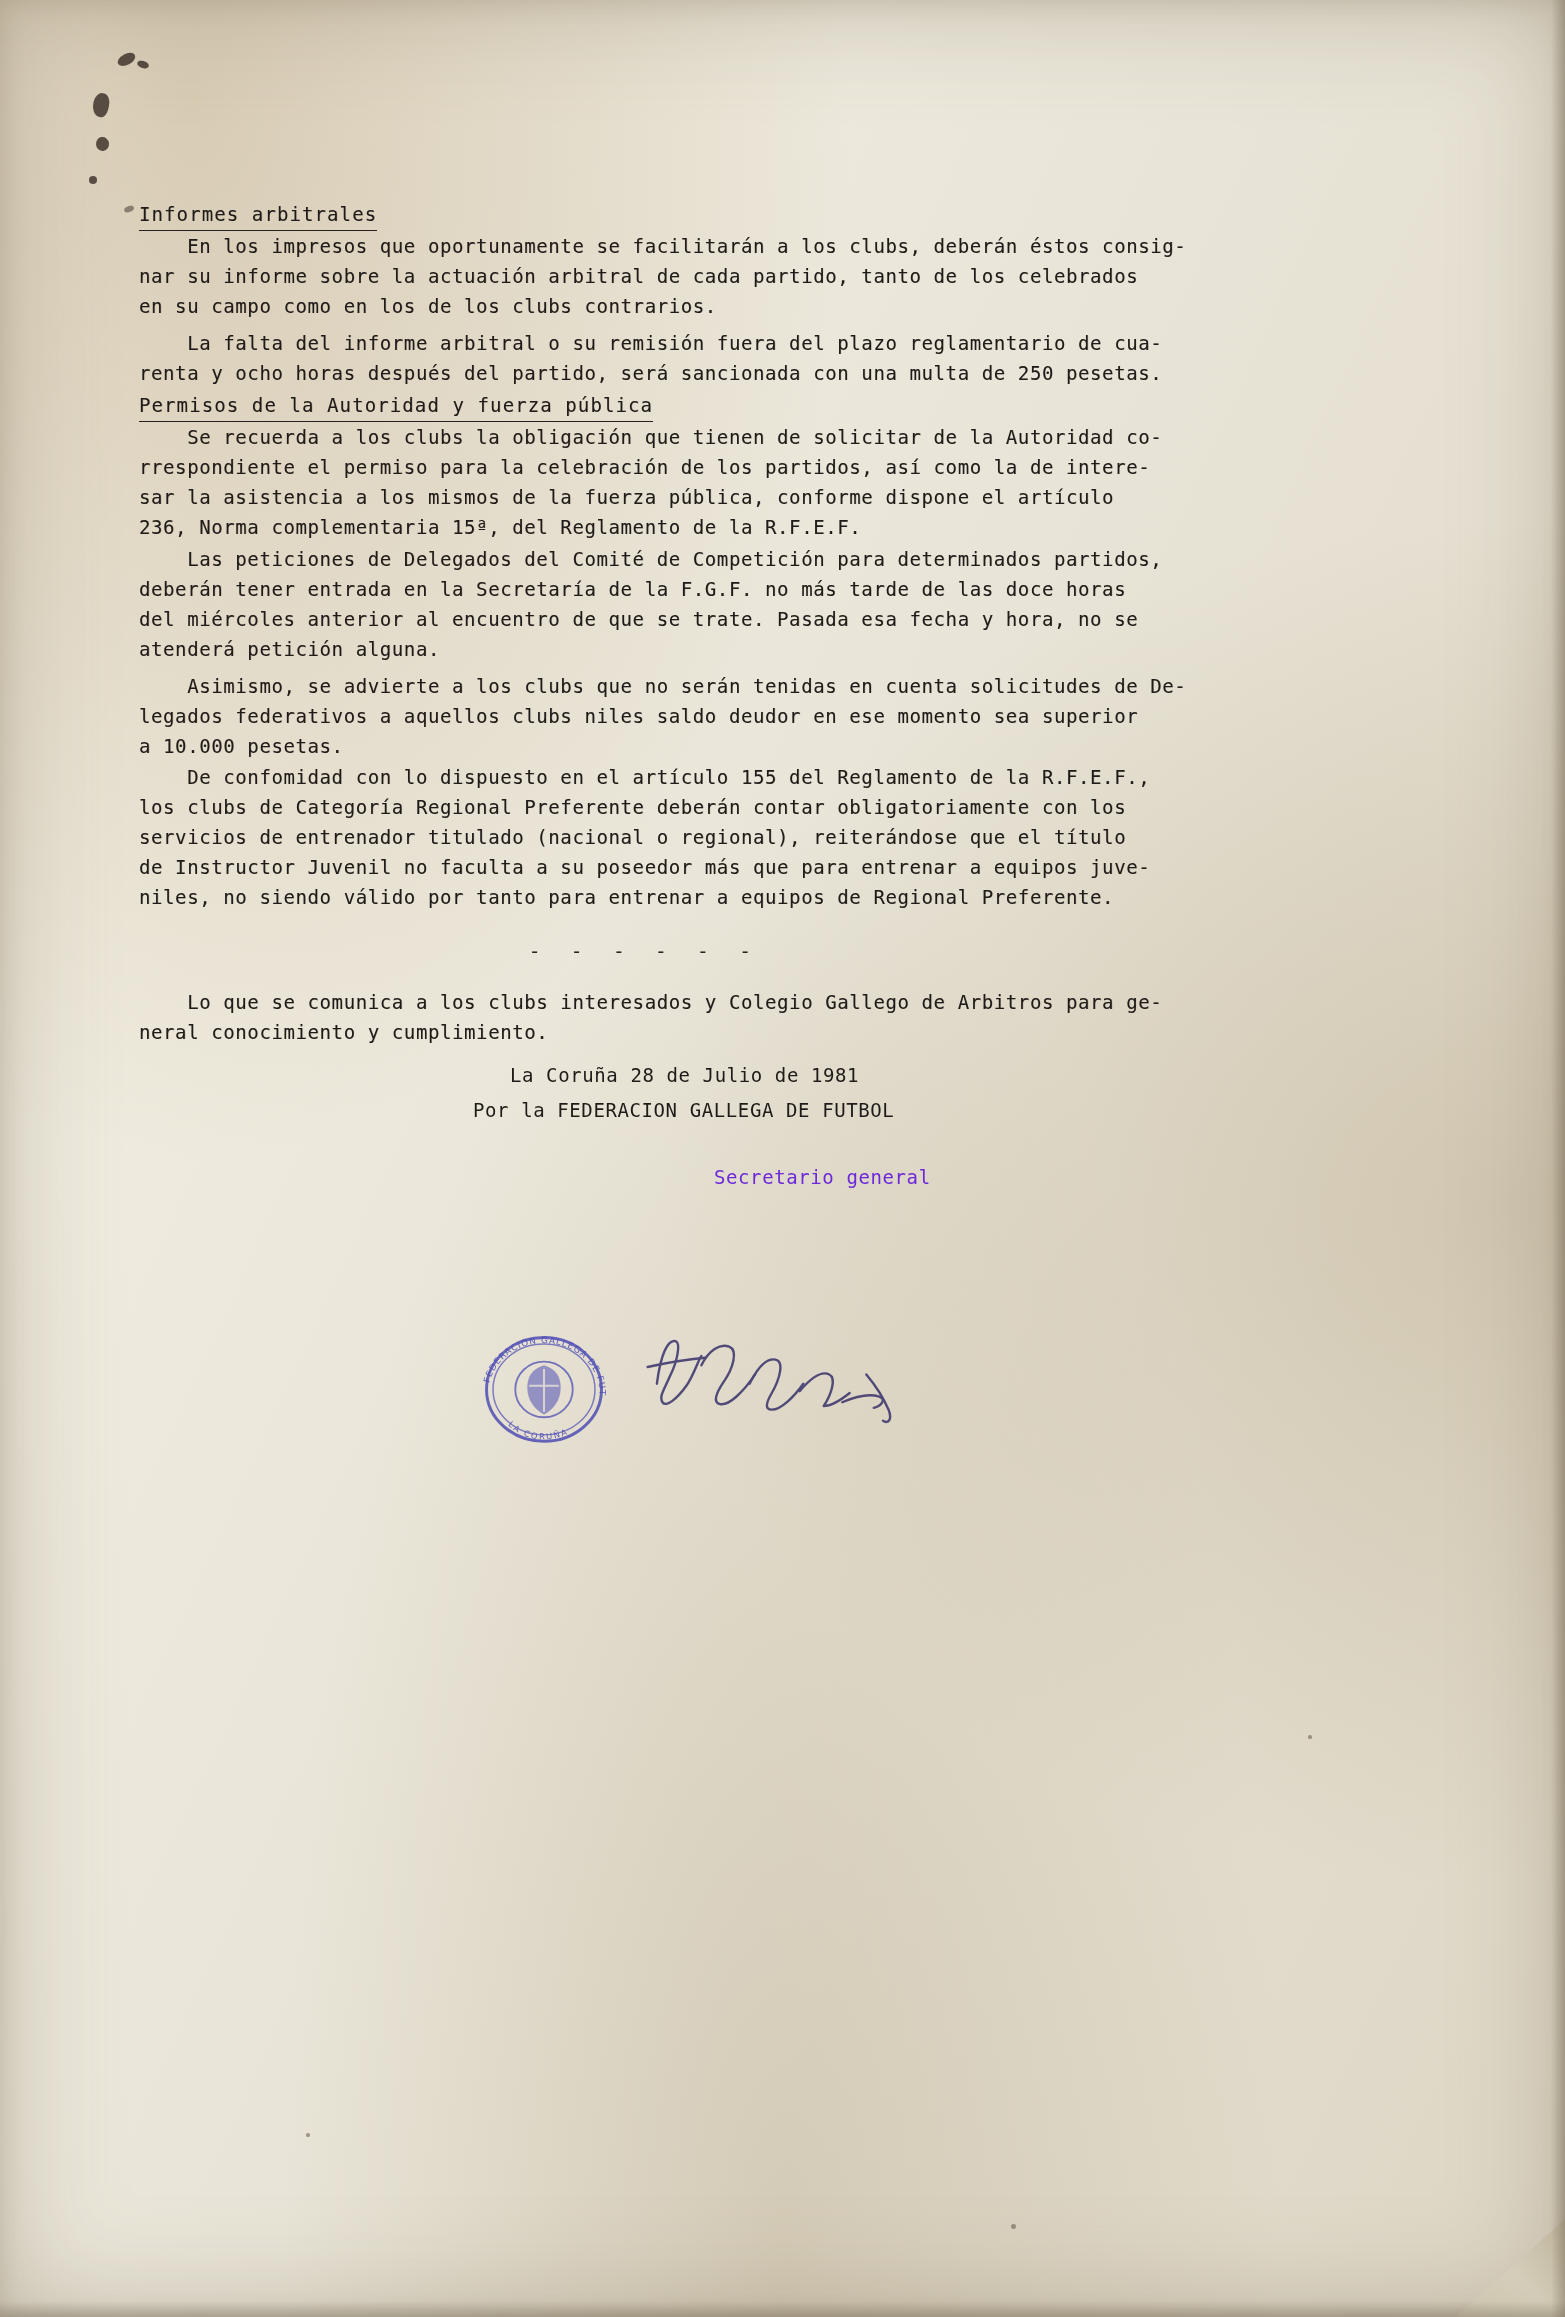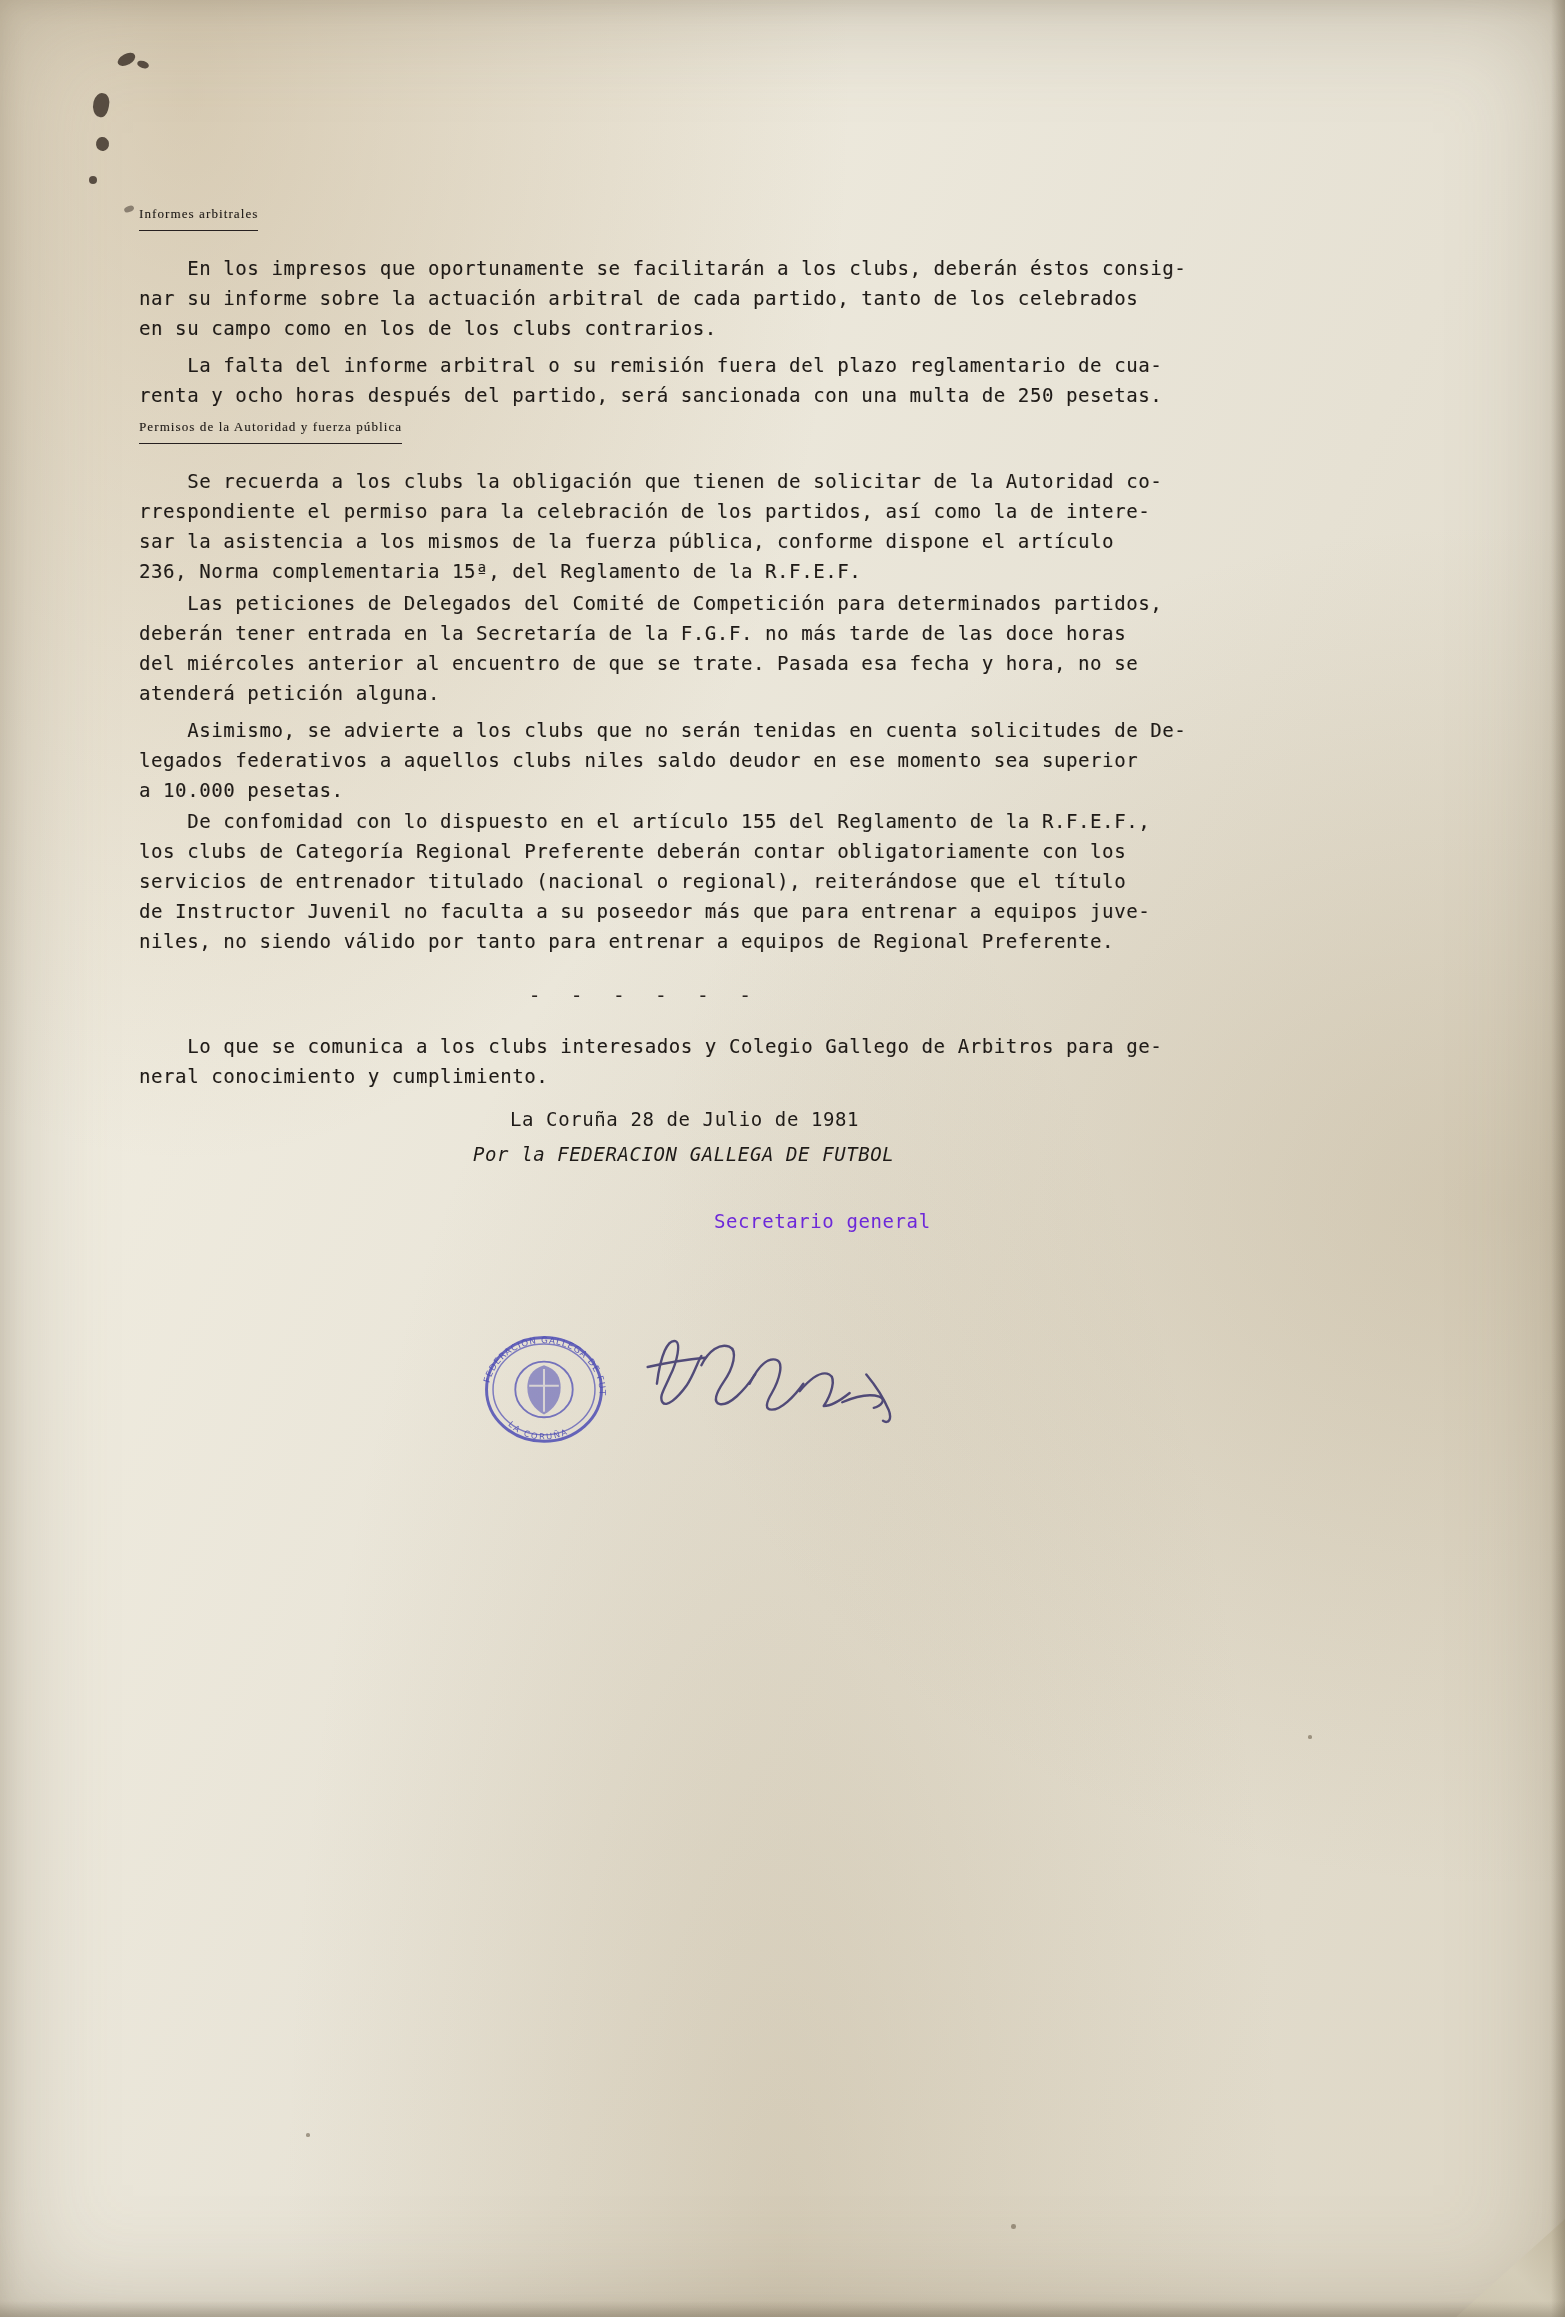--- a/index.html
+++ b/index.html
@@ -57,25 +57,24 @@
     font-size: 19px;
     line-height: 30px;
     letter-spacing: 0.6px;
     white-space: pre-wrap;
     color: #1f1b18;
     text-shadow: 0.4px 0.3px 0 rgba(60,50,40,0.30);
   }
   .heading {
     display: inline-block;
     border-bottom: 1.4px solid #262020;
-    margin-bottom: 22px;
+    margin-bottom: 0;
     padding-bottom: 0.9px;
-    font-size: 13px;
+    font-size: 19px;
     letter-spacing: 1.1px;
-    font-family: Liberation Serif, serif;
   }
   .heading-wrap { margin-top: 24px; }
   .heading-wrap:first-child { margin-top: 0; }
   .para { margin: 0 0 0 0; text-indent: 0; }
   .para + .para { margin-top: 7px; }
   .block { margin-bottom: 1.9px; }
 
   .dashes {
     margin-top: 28px;
     text-align: center;
@@ -91,21 +90,20 @@
     font-size: 19px;
     letter-spacing: 0.6px;
     color: #1f1b18;
   }
   .by-line {
     margin-top: 13px;
     padding-left: 334px;
     font-size: 19px;
     letter-spacing: 0.6px;
     color: #1f1b18;
-    font-style: italic;
   }
   .role-line {
     margin-top: 45px;
     padding-left: 575px;
     font-size: 19px;
     letter-spacing: 0.6px;
     color: #6d28d9;
   }
 
   

